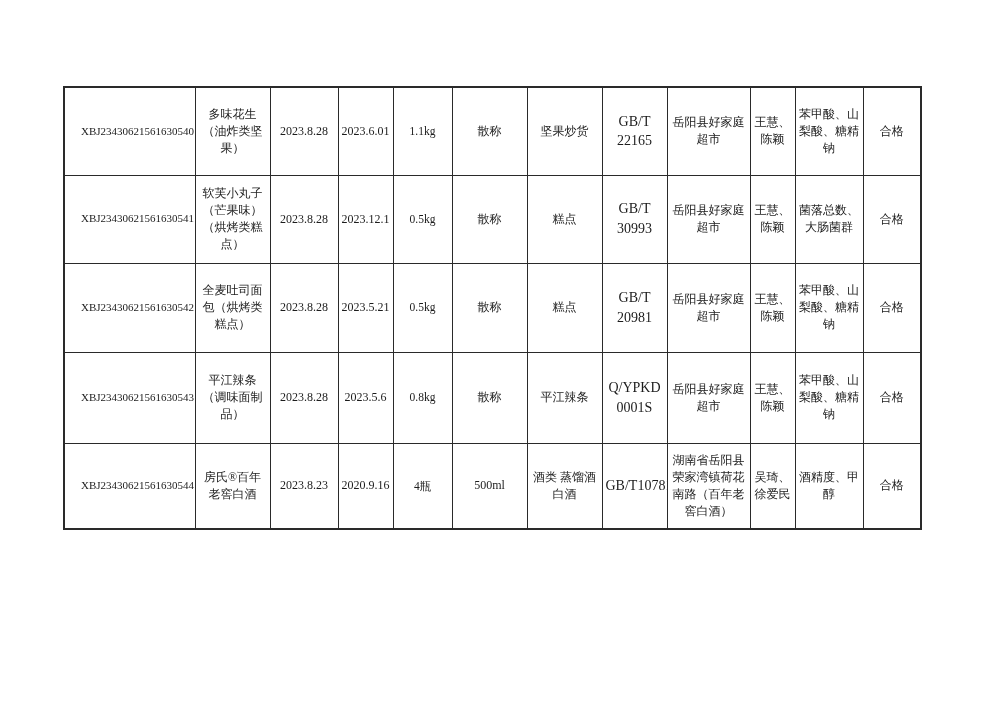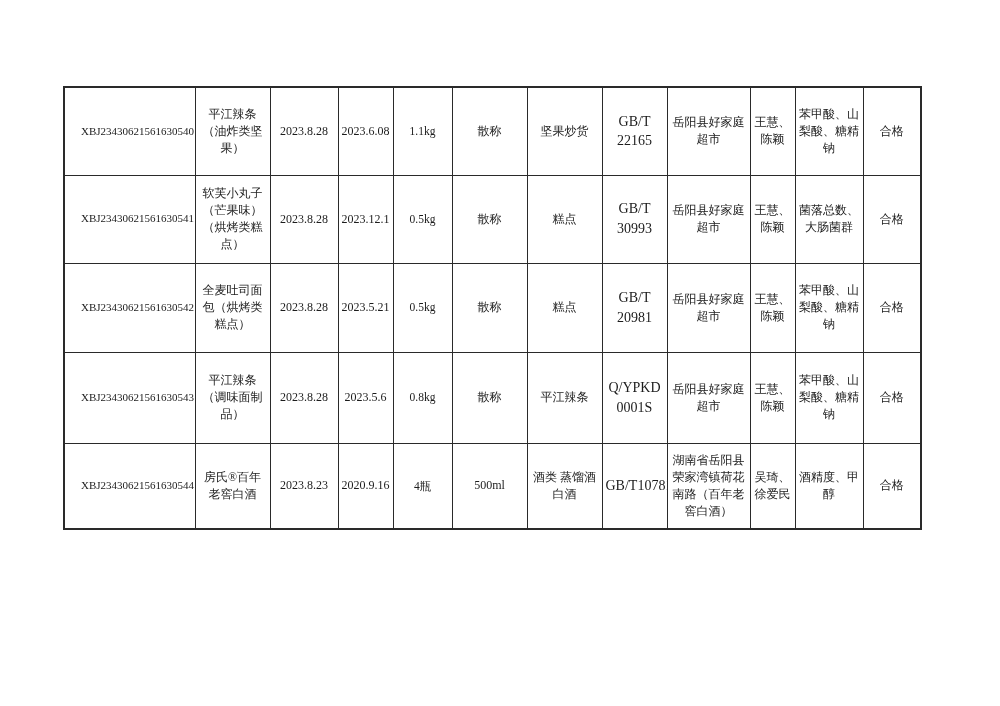--- a/index.html
+++ b/index.html
@@ -80,23 +80,23 @@
       <col style="width:75px">
       <col style="width:65px">
       <col style="width:83px">
       <col style="width:45px">
       <col style="width:68px">
       <col style="width:58px">
     </colgroup>
     <tbody>
       <tr class="r1">
         <td class="c-id">XBJ23430621561630540</td>
-        <td>平江辣条（油炸类坚果）</td>
+        <td>多味花生（油炸类坚果）</td>
         <td class="c-date">2023.8.28</td>
-        <td class="c-date">2023.6.08</td>
+        <td class="c-date">2023.6.01</td>
         <td class="c-qty">1.1kg</td>
         <td>散称</td>
         <td>坚果炒货</td>
         <td class="c-std">GB/T 22165</td>
         <td>岳阳县好家庭超市</td>
         <td>王慧、陈颖</td>
         <td>苯甲酸、山梨酸、糖精钠</td>
         <td>合格</td>
       </tr>
       <tr class="r2">

